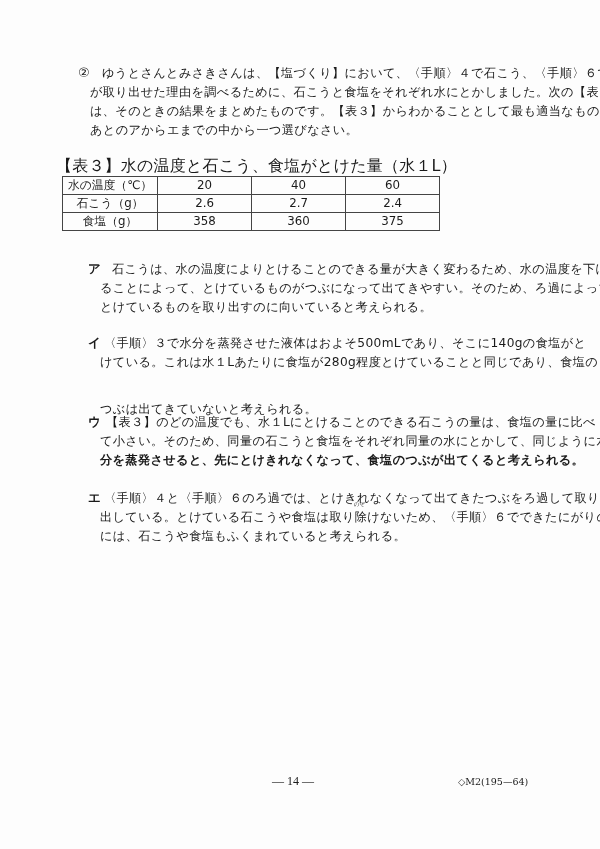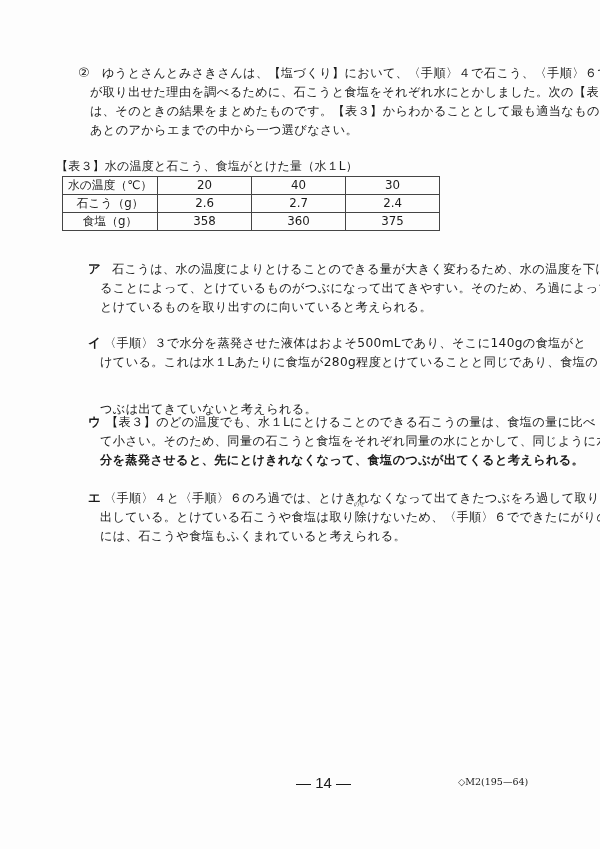--- a/index.html
+++ b/index.html
@@ -5,38 +5,38 @@
   html, body { margin: 0; padding: 0; background: #ffffff; }
   body {
     width: 600px; height: 849px; position: relative; overflow: hidden;
     font-family: "DejaVu Sans", "Liberation Sans", sans-serif;
     color: #1a1a1a;
   }
   .page { position: absolute; left: 0; top: 0; width: 600px; height: 849px; background: #fdfdfd; }
   .q-block { position: absolute; left: 78px; top: 64px; width: 445px; }
   .line { position: absolute; font-size: 12.2px; line-height: 18px; white-space: nowrap; letter-spacing: 0.35px; }
   .q-num { position: absolute; left: 0; top: 0; font-size: 13px; line-height: 18px; }
-  .table-caption { position: absolute; left: 56px; top: 158px; font-size: 12px; line-height: 16px; white-space: nowrap; letter-spacing: 0.2px; }
+  .table-caption { position: absolute; left: 56px; top: 158px; font-size: 16px; line-height: 16px; white-space: nowrap; letter-spacing: 0.2px; }
   table.data {
     position: absolute; left: 62px; top: 176px; width: 378px;
     border-collapse: collapse; font-size: 11.8px;
   }
   table.data td {
     border: 1px solid #444; height: 17px; padding: 0; text-align: center;
     line-height: 17px; font-family: "DejaVu Sans", "Liberation Sans", sans-serif;
   }
   table.data td.hdr { width: 95px; }
   table.data td.val { width: 94px; text-align: center; }
   .option { position: absolute; left: 88px; width: 450px; }
   .opt-letter { position: absolute; left: 0; top: 0; font-size: 12.5px; line-height: 18px; font-weight: bold; }
   .opt-line { position: absolute; left: 12px; font-size: 12.2px; line-height: 18px; white-space: nowrap; letter-spacing: 0.35px; }
   .opt-line.first { left: 24px; }
   .ruby-wrap { position: relative; display: inline-block; }
   .ruby-rt { position: absolute; left: -1px; top: -7px; font-size: 5.5px; line-height: 6px; letter-spacing: 0; }
-  .footer-page { position: absolute; left: 272px; top: 774px; font-family: Liberation Sans, sans-serif; font-size: 15px; margin-left: 24px; }
+  .footer-page { position: absolute; left: 272px; top: 774px; font-family: Liberation Serif, serif; font-size: 12px; }
   .footer-code { position: absolute; left: 458px; top: 776px; font-family: "DejaVu Serif", "Liberation Serif", serif; font-size: 9.5px; }
 </style>
 </head>
 <body>
 
 <div class="page">
 
   <div class="q-block">
     <span class="q-num">②</span>
     <div class="line" style="left:24px; top:0px;">ゆうとさんとみさきさんは、【塩づくり】において、〈手順〉４で石こう、〈手順〉６で食塩</div>
@@ -46,21 +46,21 @@
   </div>
 
   <div class="table-caption">【表３】水の温度と石こう、食塩がとけた量（水１L）</div>
 
   <table class="data">
     <tbody>
         <tr>
       <td class="hdr">水の温度（℃）</td>
       <td class="val">20</td>
       <td class="val">40</td>
-      <td class="val">30</td>
+      <td class="val">60</td>
     </tr>
     <tr>
       <td class="hdr">石こう（g）</td>
       <td class="val">2.6</td>
       <td class="val">2.7</td>
       <td class="val">2.4</td>
     </tr>
     <tr>
       <td class="hdr">食塩（g）</td>
       <td class="val">358</td>

